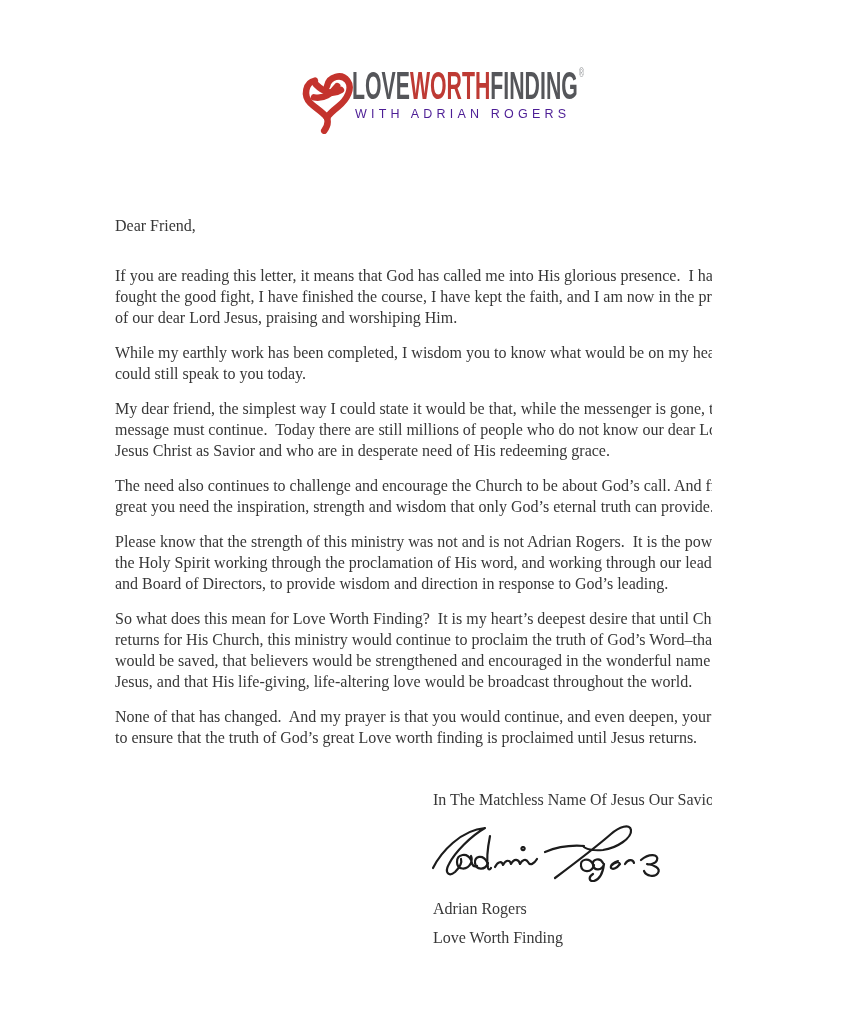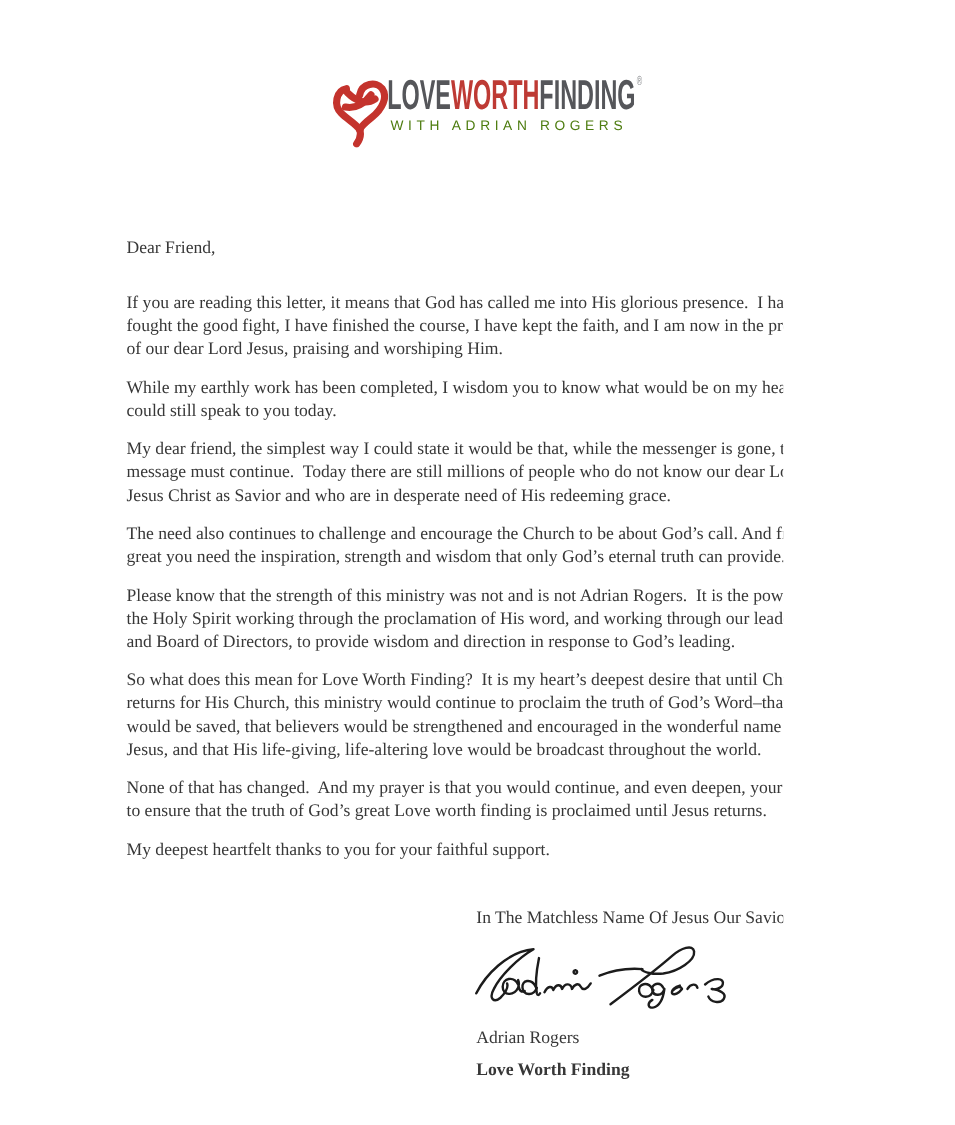--- a/index.html
+++ b/index.html
@@ -42,21 +42,21 @@
     vertical-align: 22px;
     margin-left: 2px;
   }
   .logo-tagline {
     position: absolute;
     left: 355px;
     top: 107px;
     font-family: "Liberation Sans", sans-serif;
     font-size: 12.5px;
     letter-spacing: 4.2px;
-    color: #4d7c0f;
+    color: #4c1d95;
     white-space: nowrap;
   }
 
   
   .letter {
     position: absolute;
     left: 115px;
     top: 215px;
     width: 650px;
     font-size: 16px;
@@ -75,21 +75,21 @@
   }
   .closing p { margin: 0; }
   .closing .valediction { margin-bottom: 8px; margin-top: 33px; }
   .signature {
     margin: 4px 0 2px -6px;
     width: 255px;
     height: 64px;
   }
   .signature svg { display: block; }
   .closing .signer { margin-top: 16px; }
-  .closing .org { margin-top: 8px; font-weight: bold; }
+  .closing .org { margin-top: 8px; }
 </style>
 </head>
 <body>
 
 <div class="page">
 
   <div class="logo-heart">
     <svg width="52" height="64" viewBox="0 0 56 68" fill="none" xmlns="http://www.w3.org/2000/svg">
       <g stroke="#c4332d" stroke-width="7" stroke-linecap="round" stroke-linejoin="round" fill="none">
         <path d="M15 11 C5 13 2 27 10 35 C16 41 24 45 28 51"></path>
@@ -105,21 +105,20 @@
 
   <main class="letter">
     <p class="salutation">Dear Friend,</p>
     <p>If you are reading this letter, it means that God has called me into His glorious presence.  I have fought the good fight, I have finished the course, I have kept the faith, and I am now in the presence of our dear Lord Jesus, praising and worshiping Him.</p>
     <p>While my earthly work has been completed, I wisdom you to know what would be on my heart if I could still speak to you today.</p>
     <p>My dear friend, the simplest way I could state it would be that, while the messenger is gone, the message must continue.  Today there are still millions of people who do not know our dear Lord Jesus Christ as Savior and who are in desperate need of His redeeming grace.</p>
     <p>The need also continues to challenge and encourage the Church to be about God’s call. And friends great you need the inspiration, strength and wisdom that only God’s eternal truth can provide.</p>
     <p>Please know that the strength of this ministry was not and is not Adrian Rogers.  It is the power of the Holy Spirit working through the proclamation of His word, and working through our leadership and Board of Directors, to provide wisdom and direction in response to God’s leading.</p>
     <p>So what does this mean for Love Worth Finding?  It is my heart’s deepest desire that until Christ returns for His Church, this ministry would continue to proclaim the truth of God’s Word–that souls would be saved, that believers would be strengthened and encouraged in the wonderful name of Jesus, and that His life-giving, life-altering love would be broadcast throughout the world.</p>
     <p>None of that has changed.  And my prayer is that you would continue, and even deepen, your support to ensure that the truth of God’s great Love worth finding is proclaimed until Jesus returns.</p>
-    <p>My deepest heartfelt thanks to you for your faithful support.</p>
 
     <div class="closing">
       <p class="valediction">In The Matchless Name Of Jesus Our Savior,</p>
 
       <div class="signature">
         <svg width="255" height="64" viewBox="0 0 255 64" fill="none" xmlns="http://www.w3.org/2000/svg">
           <g stroke="#1c1c1c" stroke-width="2.2" stroke-linecap="round" stroke-linejoin="round" fill="none">
 
             <path d="M6 50 C14 34 34 12 58 10 C44 18 28 34 22 46 C17 55 22 59 28 54 C33 49 35 44 34 41"></path>
 

